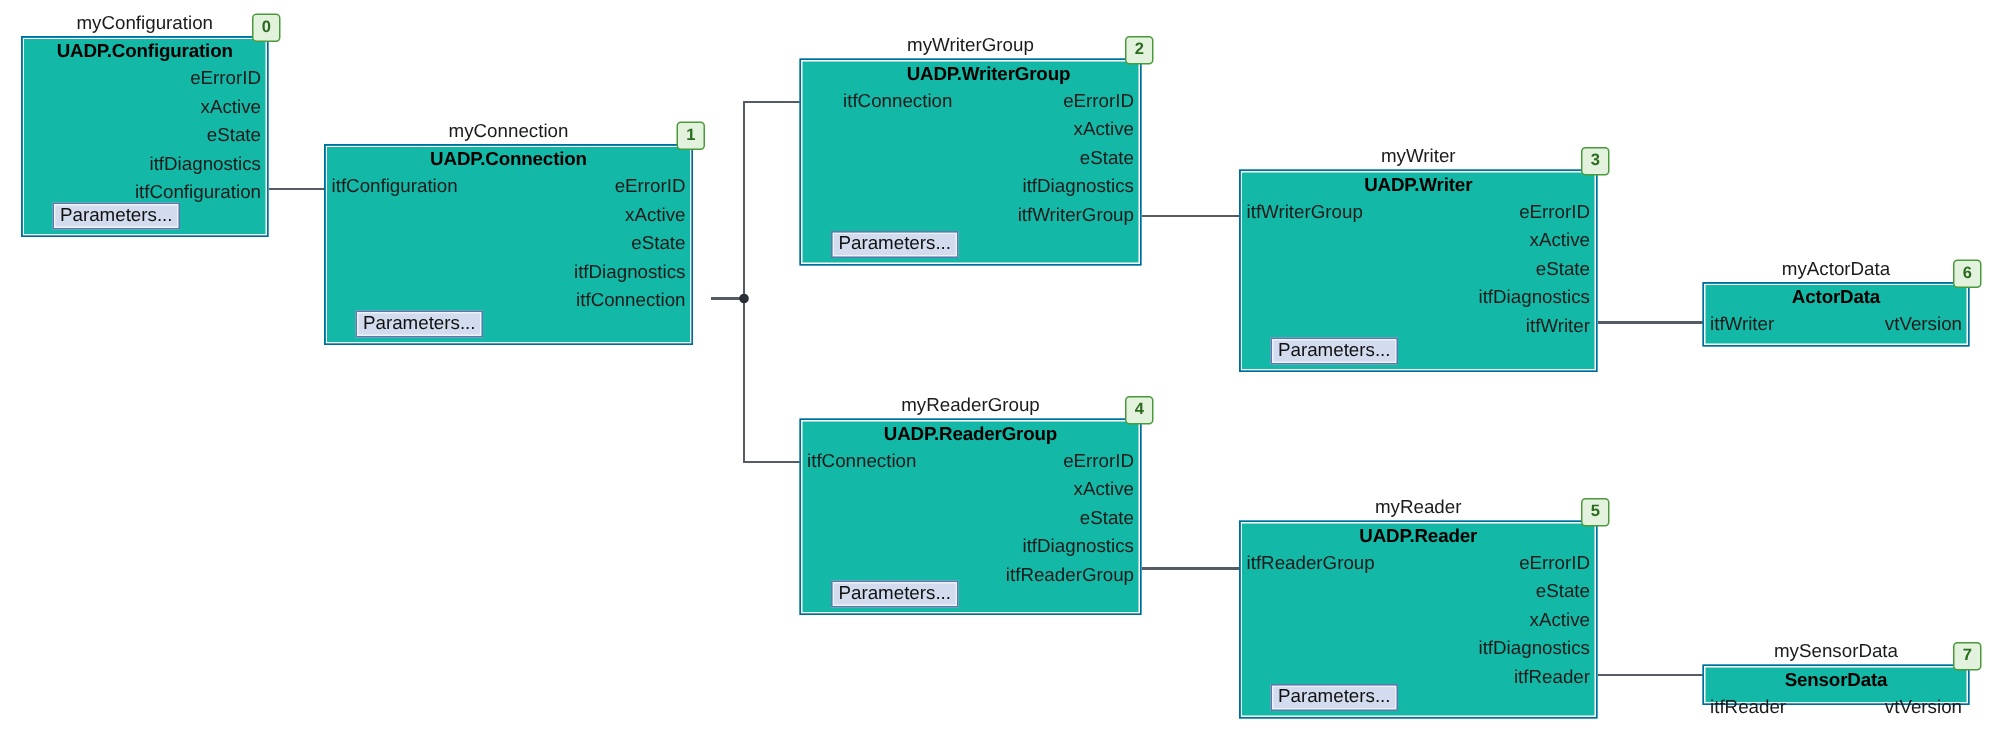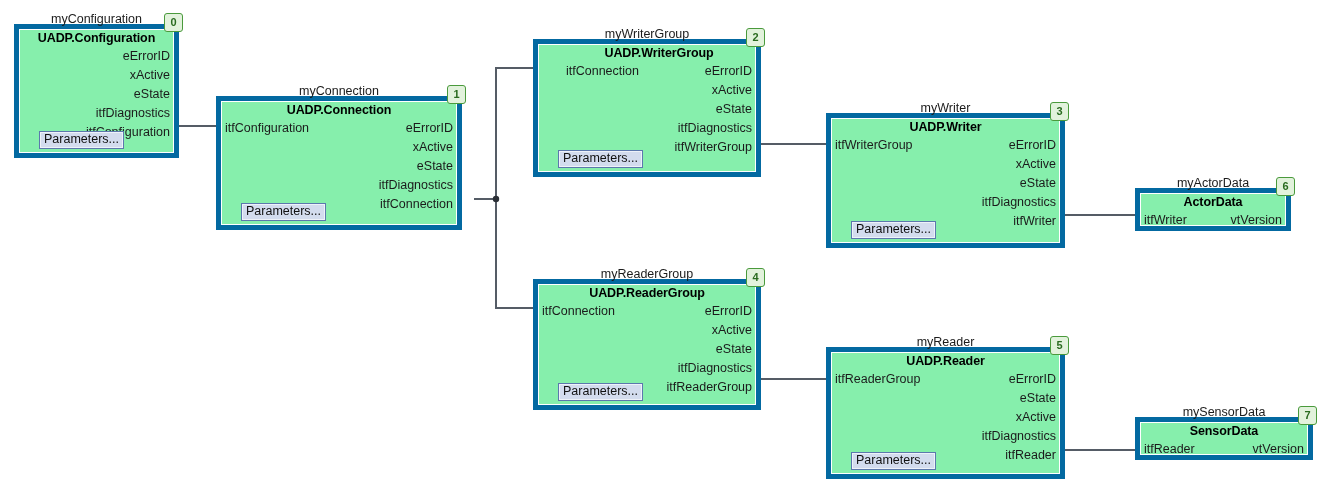--- a/index.html
+++ b/index.html
@@ -22,22 +22,22 @@
     left: 0; top: 0;
     width: 1332px;
     height: 486px;
     pointer-events: none;
   }
 
   
   .fb {
     position: absolute;
     box-sizing: border-box;
-    background: #86efac;
-    border: 5px solid #0369a1;
+    background: #14b8a6;
+    border: 1px solid #0369a1;
     box-shadow: 0 0 0 1px #ffffff inset;
   }
   .fb-instance {
     position: absolute;
     left: 0;
     right: 0;
     top: -17px;
     text-align: center;
     font-size: 12.5px;
     color: #1b1b1b;
@@ -200,30 +200,30 @@
         <div class="ports" style="height: 110px;">
           <div class="port in" style="top: 3px;">itfReaderGroup</div>
           <div class="port out" style="top: 3px;">eErrorID</div>
           <div class="port out" style="top: 22px;">eState</div>
           <div class="port out" style="top: 41px;">xActive</div>
           <div class="port out" style="top: 60px;">itfDiagnostics</div>
           <div class="port out" style="top: 79px;">itfReader</div>
         </div>
         <div class="param-btn">Parameters...</div>
       </div>
-      <div class="fb" style="left: 1135px; top: 188px; width: 156px; height: 43px;">
+      <div class="fb" style="left: 1135px; top: 188px; width: 178px; height: 43px;">
         <div class="fb-instance">myActorData</div>
         <div class="fb-badge">6</div>
         <div class="fb-title">ActorData</div>
         <div class="ports" style="height: 21px;">
           <div class="port in" style="top: 3px;">itfWriter</div>
           <div class="port out" style="top: 3px;">vtVersion</div>
         </div>
       </div>
-      <div class="fb" style="left: 1135px; top: 417px; width: 178px; height: 43px;">
+      <div class="fb" style="left: 1135px; top: 443px; width: 178px; height: 27px;">
         <div class="fb-instance">mySensorData</div>
         <div class="fb-badge">7</div>
         <div class="fb-title">SensorData</div>
         <div class="ports" style="height: 21px;">
           <div class="port in" style="top: 3px;">itfReader</div>
           <div class="port out" style="top: 3px;">vtVersion</div>
         </div>
       </div>
     </div>
 

